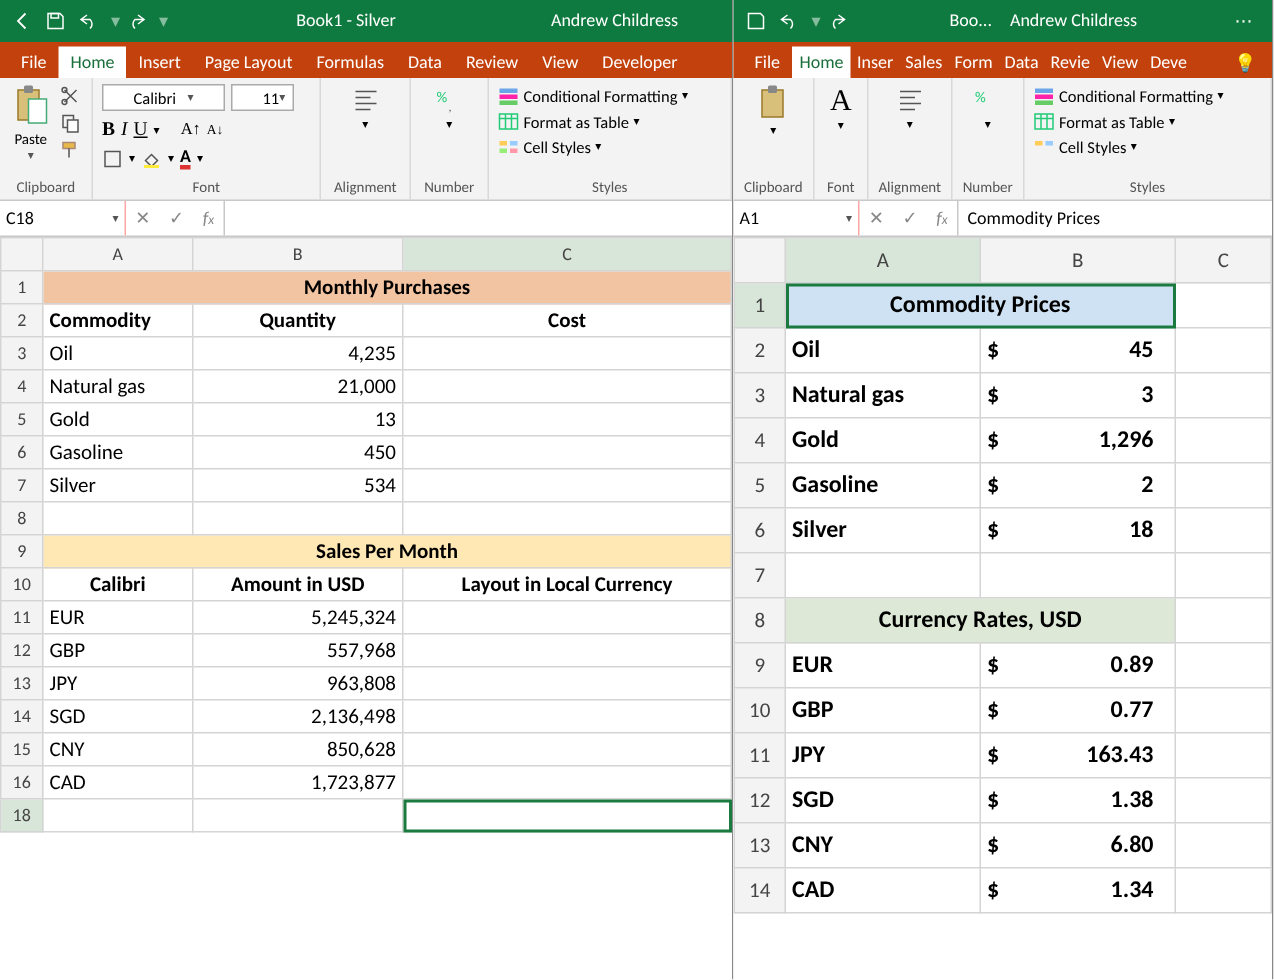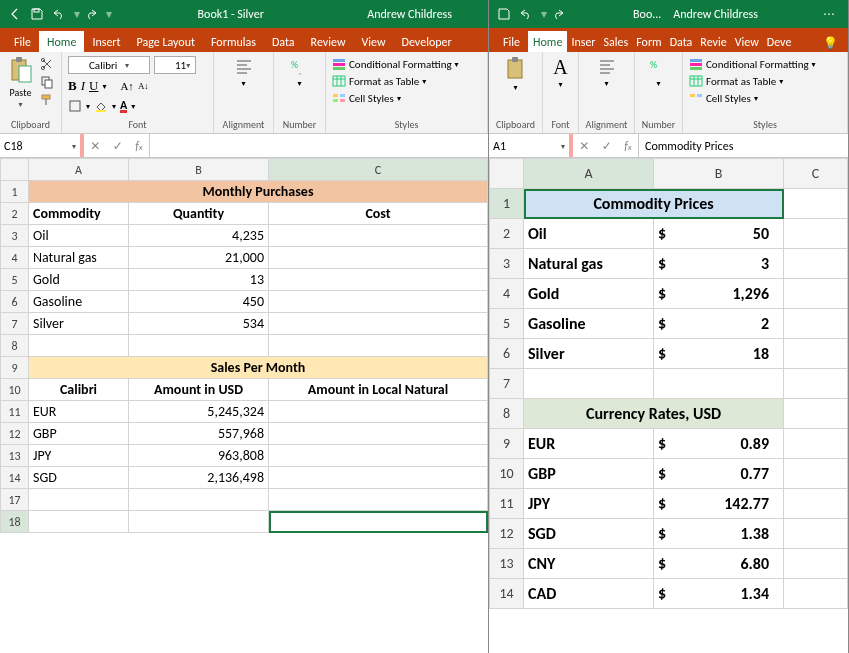--- a/index.html
+++ b/index.html
@@ -46,21 +46,21 @@
   .big-btn { width: 36px; display: flex; flex-direction: column; align-items: center; }
   .big-btn .cap { font-size: 10px; margin-top: 2px; text-align: center; }
   .minicol { display: flex; flex-direction: column; gap: 2px; }
   .mini { width: 16px; height: 16px; display: flex; align-items: center; justify-content: center; }
   .inputish { height: 18px; border: 1px solid #aaa; background: #fff; font-size: 11px; padding: 0 20px; display:flex; align-items:center; justify-content:space-between; }
   .rowline { display:flex; gap:4px; align-items:center; }
   .styline { display:flex; align-items:center; gap:3px; font-size: 11px; padding:1px 0; white-space:nowrap; }
 
   
   .fxbar { height: 24px; border-bottom: 1px solid #c8c8c8; display: flex; align-items: stretch; font-size: 12px; }
-  .namebox { width: 84px; border-right: 4px solid #fca5a5; display: flex; align-items: center; padding: 0 4px; justify-content: space-between; }
+  .namebox { width: 84px; border-right: 1px solid #fca5a5; display: flex; align-items: center; padding: 0 4px; justify-content: space-between; }
   .fxbtns { width: 66px; display: flex; align-items:center; justify-content: space-around; color:#888; border-right:1px solid #c8c8c8; }
   .fxinput { flex: 1; padding: 0 6px; display:flex; align-items:center; }
 
   
   .sheet { flex:1; overflow:hidden; font-family: Calibri, sans-serif; background:#fff; }
   table { border-collapse: collapse; width: 100%; }
   th, td { border: 1px solid #d4d4d4; height: 22px; font-weight: normal; text-align: left; padding: 0 4px; font-size: 14px; }
   th { background: #f3f3f3; color:#444; font-size: 12px; text-align:center; }
   th.corner { background:#f3f3f3; width:28px; }
   th.rowh { width:28px; text-align:center; background:#f3f3f3; font-size:12px; }
@@ -336,21 +336,21 @@
             <td></td>
           </tr>
       <tr>
             <th class="rowh">9</th>
         <td colspan="3" class="bold center hdr-yellow">Sales Per Month</td>
           </tr>
       <tr>
             <th class="rowh">10</th>
         <td class="bold center">Calibri</td>
         <td class="bold center">Amount in USD</td>
-        <td class="bold center">Amount in Local Natural</td>
+        <td class="bold center">Layout in Local Currency</td>
           </tr>
       <tr>
             <th class="rowh">11</th>
             <td>EUR</td>
             <td class="right">5,245,324</td>
             <td></td>
           </tr>
       <tr>
             <th class="rowh">12</th>
             <td>GBP</td>
@@ -363,23 +363,29 @@
             <td class="right">963,808</td>
             <td></td>
           </tr>
       <tr>
             <th class="rowh">14</th>
             <td>SGD</td>
             <td class="right">2,136,498</td>
             <td></td>
           </tr>
       <tr>
-            <th class="rowh">17</th>
-            <td></td>
-            <td></td>
+            <th class="rowh">15</th>
+            <td>CNY</td>
+            <td class="right">850,628</td>
+            <td></td>
+          </tr>
+      <tr>
+            <th class="rowh">16</th>
+            <td>CAD</td>
+            <td class="right">1,723,877</td>
             <td></td>
           </tr>
       <tr>
             <th class="rowh selhead">18</th>
             <td></td>
             <td></td>
             <td class="selcell"></td>
           </tr>
     </tbody>
       </table>
@@ -527,21 +533,21 @@
             <th class="rowh selhead">1</th>
         <td colspan="2" class="bold center hdr-blue selcell">Commodity Prices</td>
         <td></td>
           </tr>
       <tr>
             <th class="rowh">2</th>
             <td class="bold">Oil</td>
             <td class="bold">
               <div class="pricecell">
                 <span>$</span>
-                <span>50</span>
+                <span>45</span>
               </div>
             </td>
             <td></td>
           </tr>
       <tr>
             <th class="rowh">3</th>
             <td class="bold">Natural gas</td>
             <td class="bold">
               <div class="pricecell">
                 <span>$</span>
@@ -615,21 +621,21 @@
               </div>
             </td>
             <td></td>
           </tr>
       <tr>
             <th class="rowh">11</th>
             <td class="bold">JPY</td>
             <td class="bold">
               <div class="pricecell">
                 <span>$</span>
-                <span>142.77</span>
+                <span>163.43</span>
               </div>
             </td>
             <td></td>
           </tr>
       <tr>
             <th class="rowh">12</th>
             <td class="bold">SGD</td>
             <td class="bold">
               <div class="pricecell">
                 <span>$</span>

